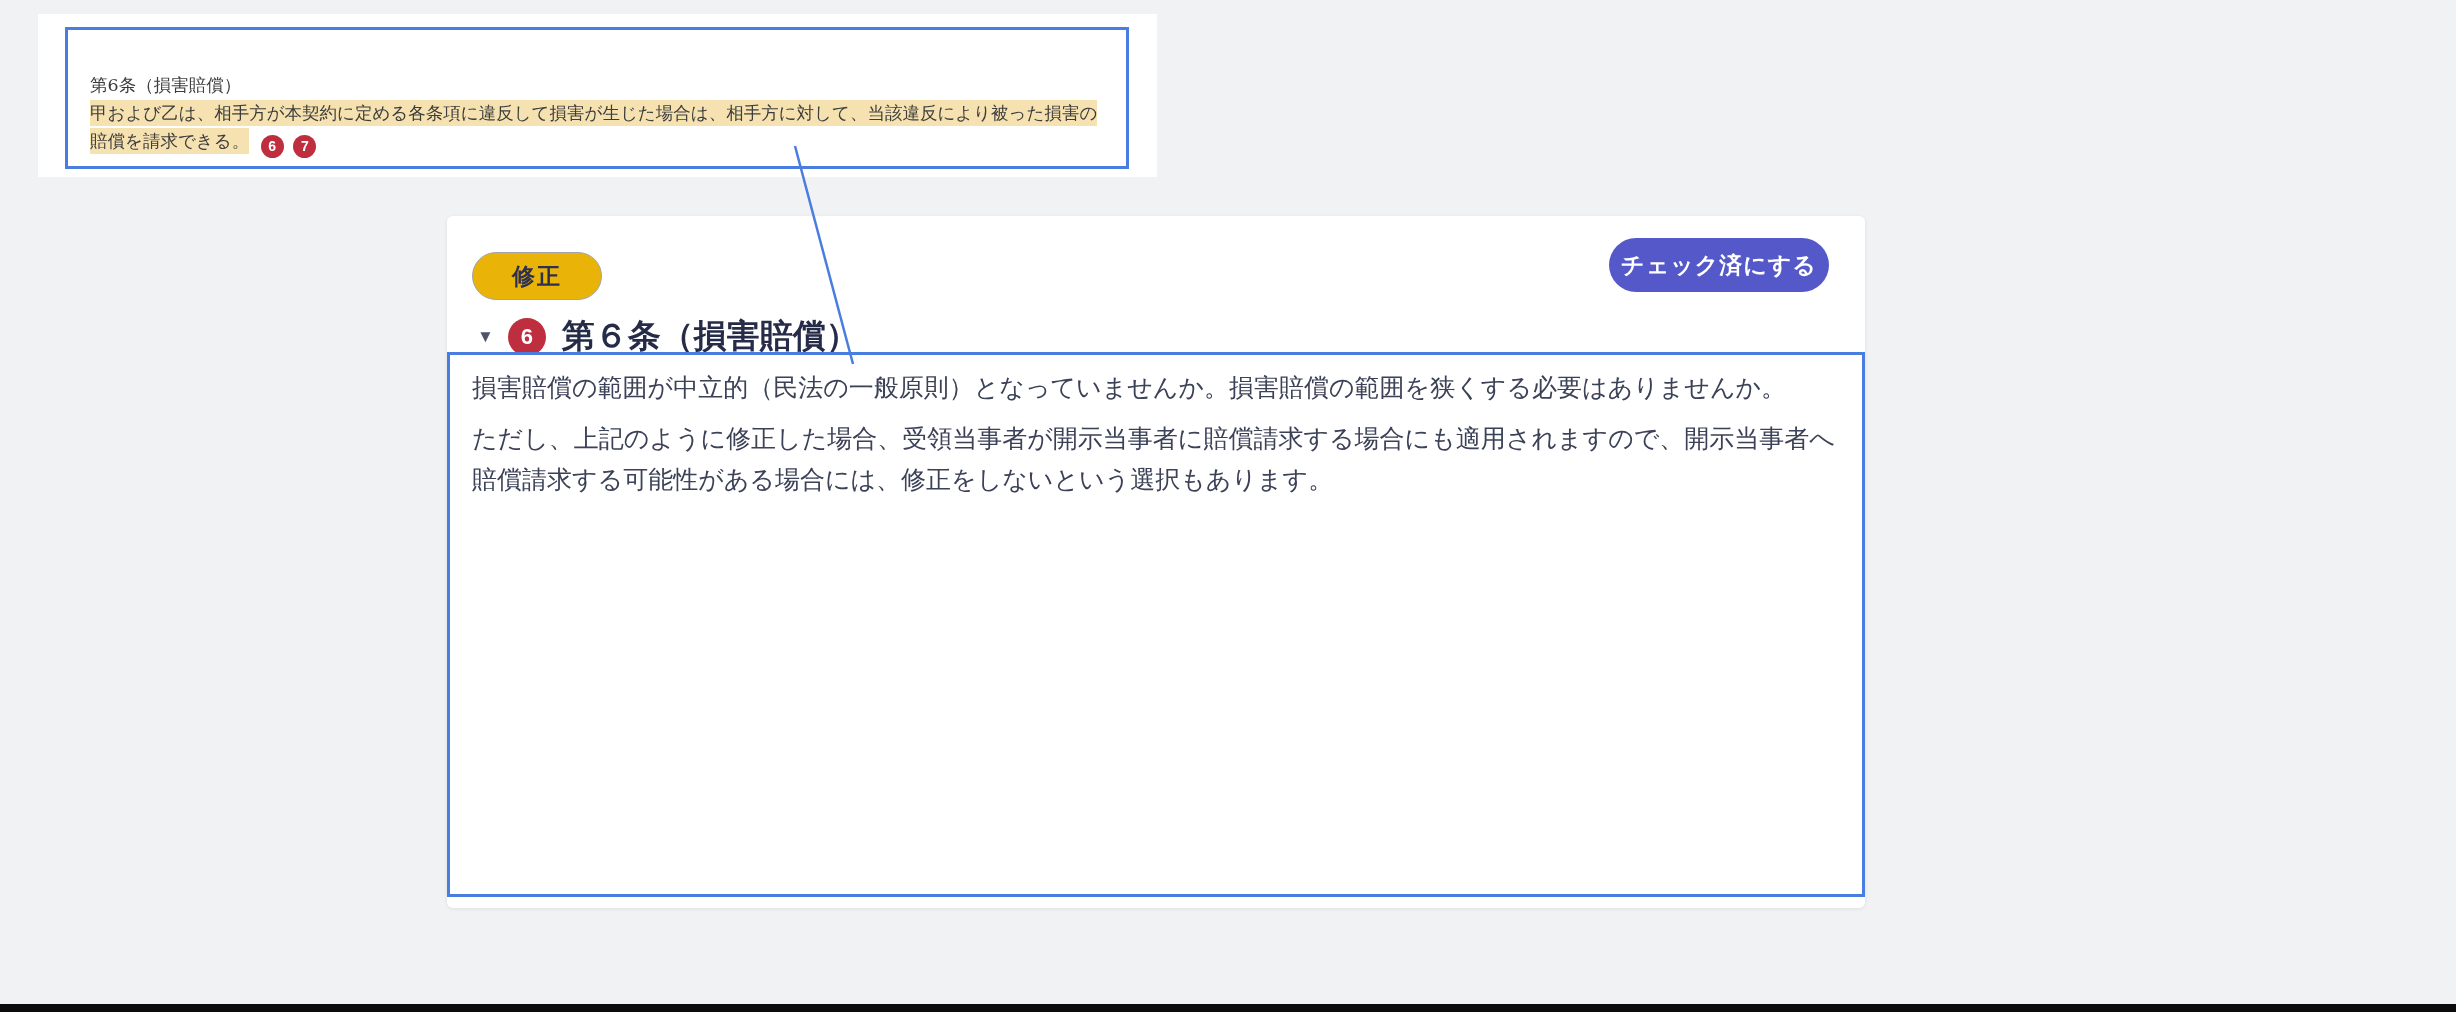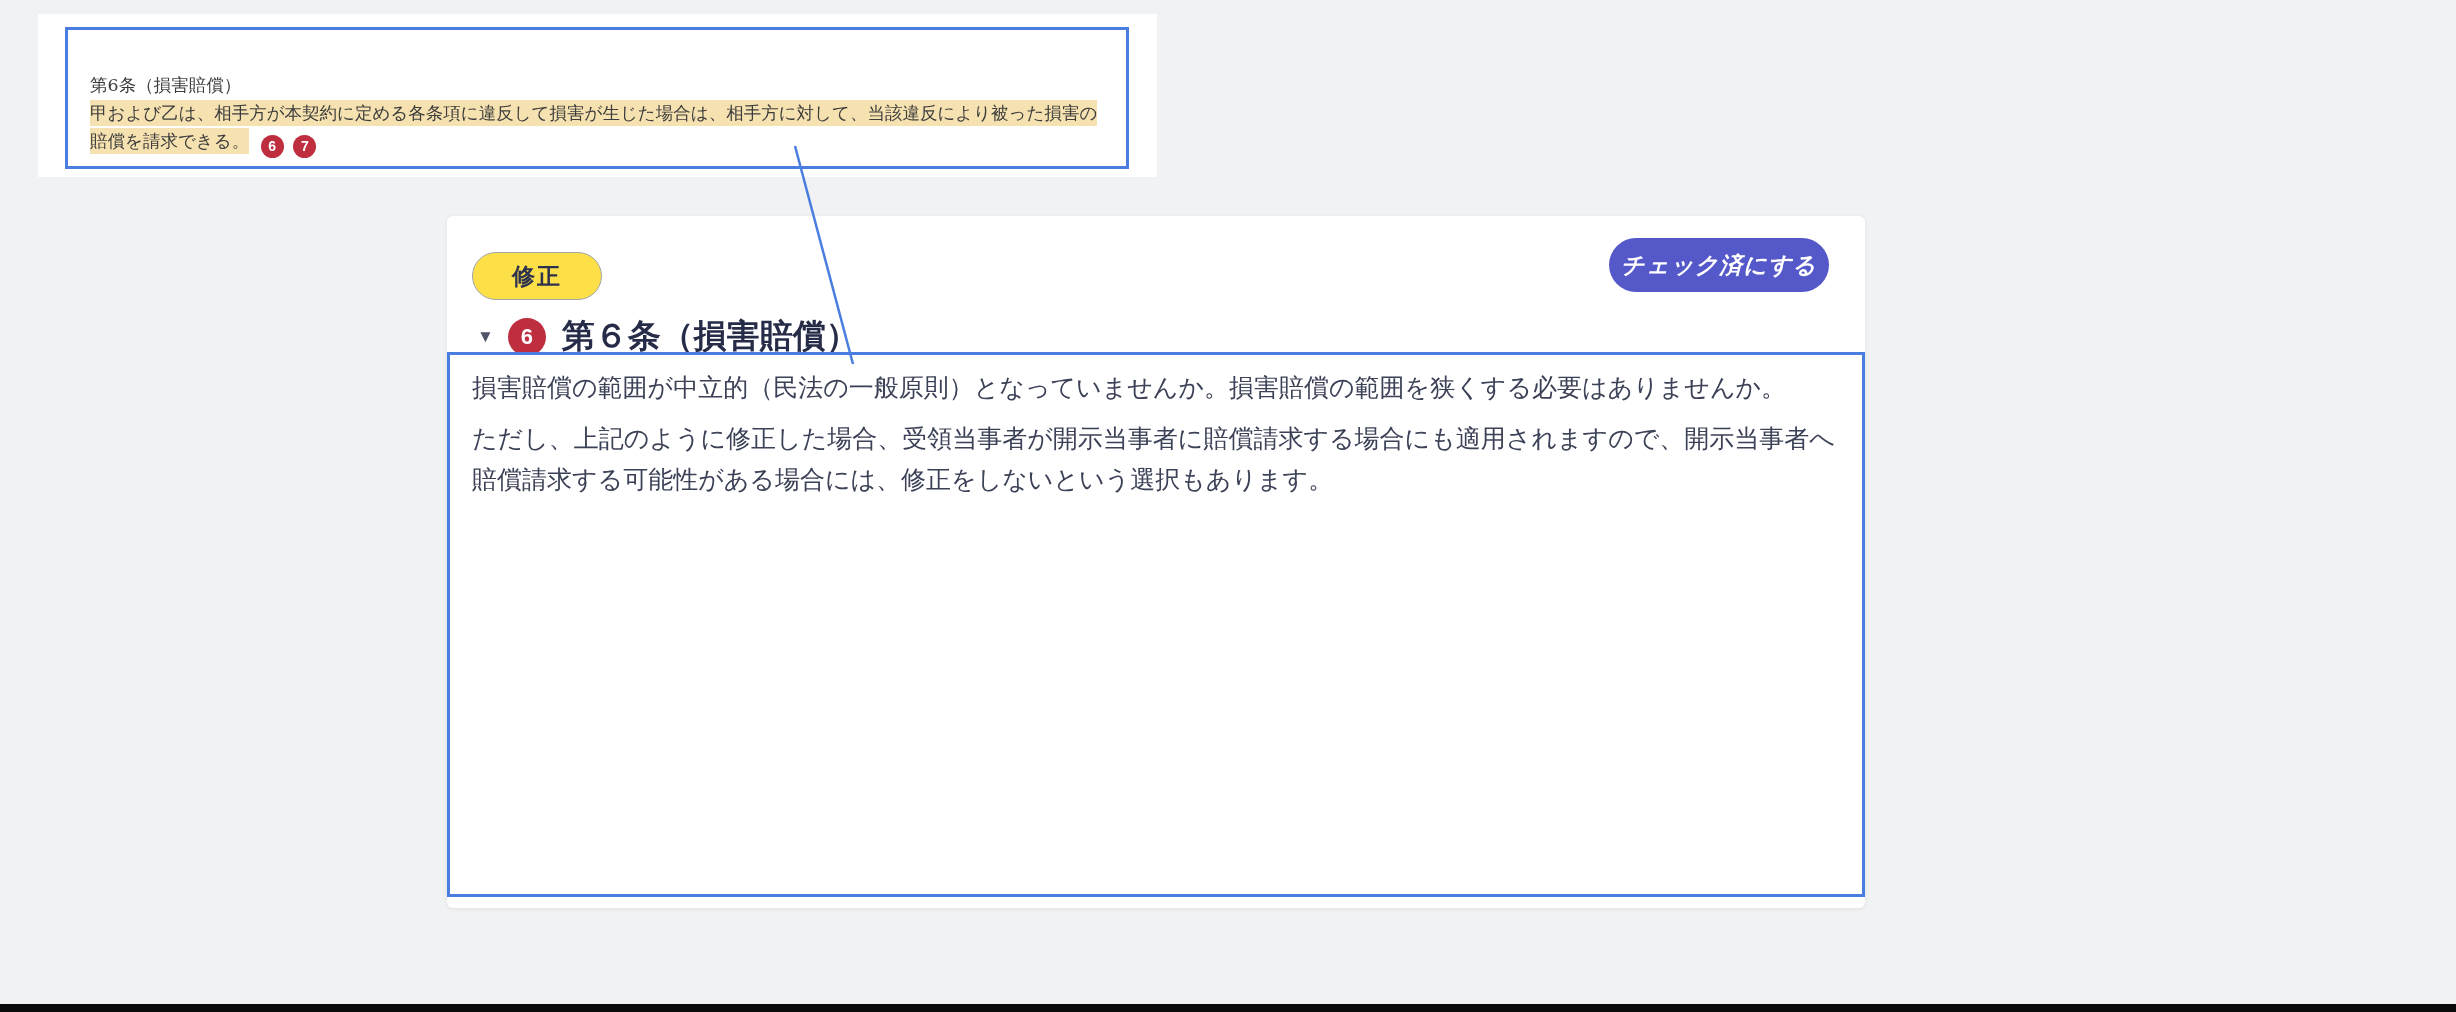--- a/index.html
+++ b/index.html
@@ -61,39 +61,38 @@
     width: 1418px; height: 692px;
     background: #ffffff;
     border-radius: 6px;
     box-shadow: 0 1px 4px rgba(0,0,0,0.08);
   }
   .fix-btn {
     position: absolute; left: 25px; top: 36px;
     width: 130px; height: 48px;
     border: 1.5px solid #a2a6ab;
     border-radius: 24px;
-    background: #fde047;
+    background: #eab308;
     font-family: "Liberation Sans", sans-serif;
     font-size: 23px; font-weight: 600;
     color: #2c3150;
     letter-spacing: 2px;
     cursor: pointer;
   }
   .check-btn {
     position: absolute; right: 36px; top: 22px;
     width: 220px; height: 54px;
     border: none;
     border-radius: 27px;
     background: #5558c8;
     font-family: "Liberation Sans", sans-serif;
     font-size: 23px; font-weight: bold;
     color: #ffffff;
     letter-spacing: 1px;
     cursor: pointer;
-    font-style: italic;
   }
   .panel-header {
     position: absolute; left: 30px; top: 98px;
     display: flex; align-items: center;
   }
   .caret {
     font-size: 17px;
     color: #4f5468;
     margin-right: 14px;
     cursor: pointer;

